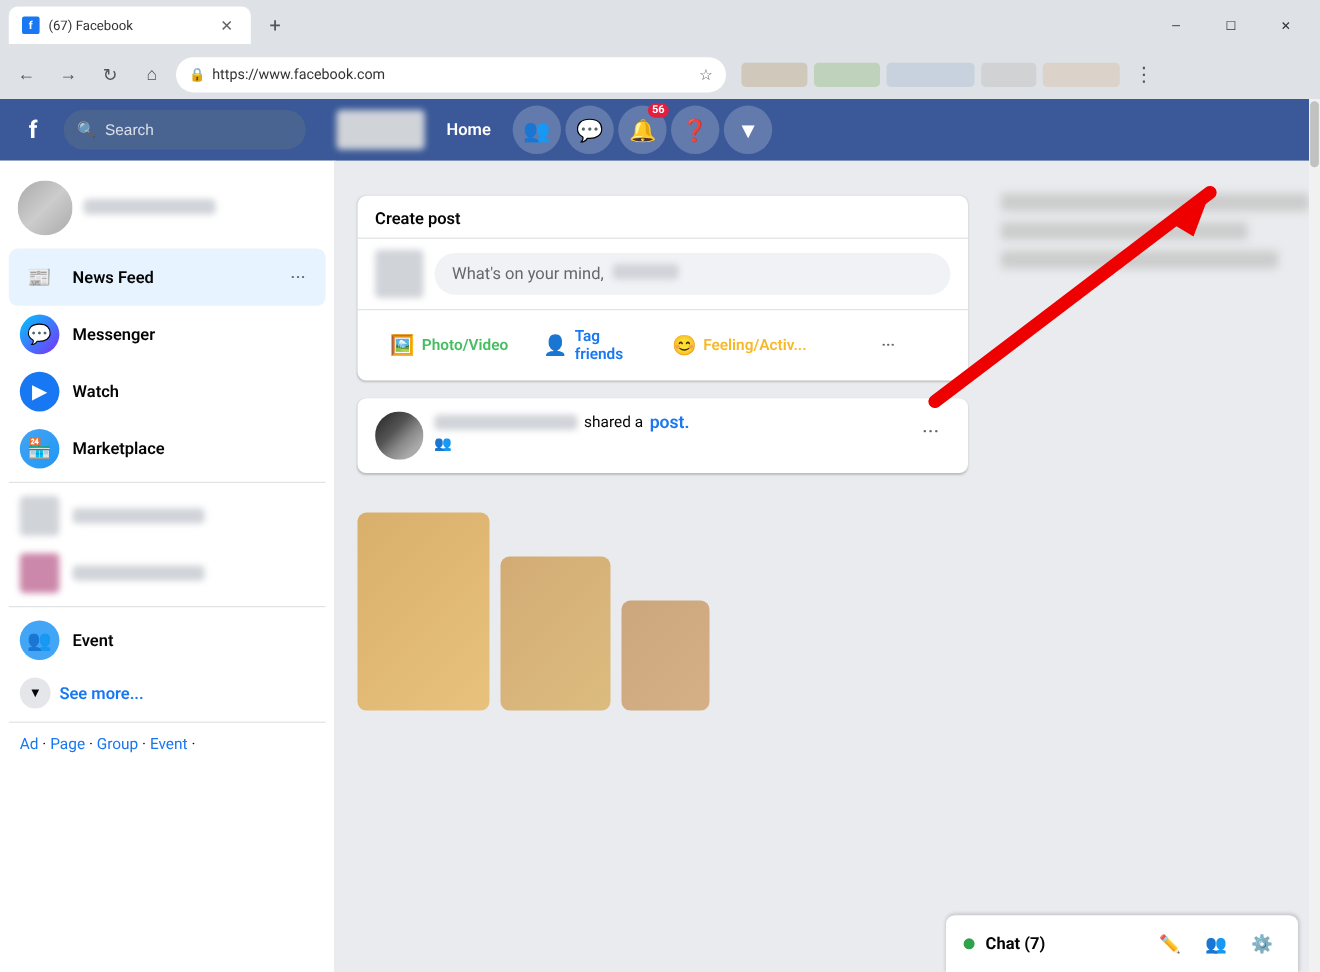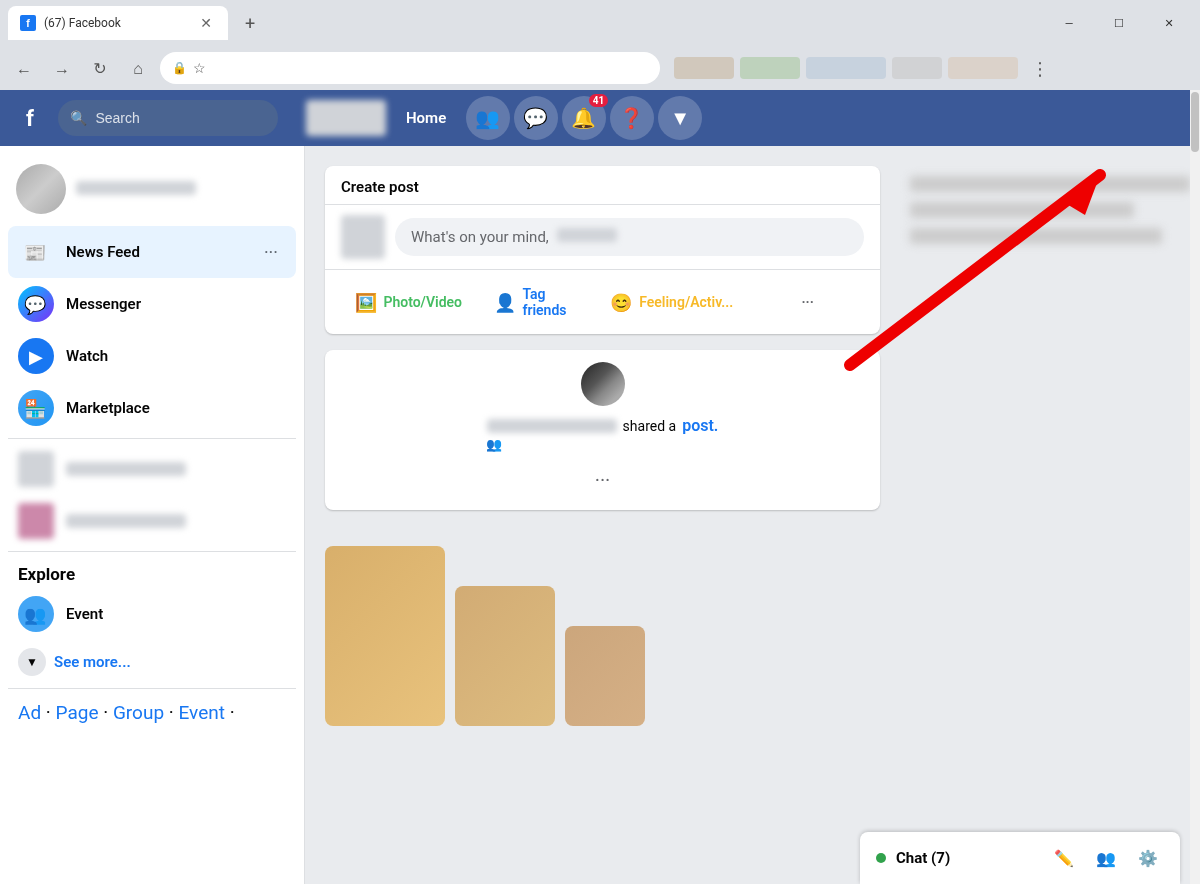--- a/index.html
+++ b/index.html
@@ -62,48 +62,48 @@
     .sidebar-icon.newsfeed { background: #e7f3ff; color: #1877f2; }
     .sidebar-icon.messenger { background: linear-gradient(135deg, #00c6ff, #7b2ff7); color: white; }
     .sidebar-icon.watch { background: #1877f2; color: white; }
     .sidebar-icon.marketplace { background: linear-gradient(135deg, #42a5f5, #2196f3); color: white; }
     .sidebar-icon.groups { background: #42a5f5; color: white; }
     .sidebar-label { font-size: 15px; font-weight: 600; color: #050505; flex: 1; }
     .sidebar-dots { color: #606770; font-size: 18px; margin-left: auto; padding: 4px 8px; border-radius: 50%; }
     .section-title { font-size: 17px; font-weight: 700; color: #050505; padding: 8px 10px 4px; }
     .see-more { display: flex; align-items: center; gap: 8px; padding: 8px 10px; cursor: pointer; color: #1877f2; font-size: 15px; font-weight: 600; border-radius: 8px; }
     .chevron-circle { width: 28px; height: 28px; background: #e4e6ea; border-radius: 50%; display: flex; align-items: center; justify-content: center; font-size: 12px; color: #050505; }
-    .create-links { padding: 8px 10px; font-size: 19px; color: #050505; }
+    .create-links { padding: 8px 10px; font-size: 14px; color: #050505; }
     .create-link { color: #1877f2; cursor: pointer; text-decoration: none; }
     .blurred-shortcut { display: flex; align-items: center; gap: 12px; padding: 8px 10px; }
     .shortcut-img { width: 36px; height: 36px; background: linear-gradient(135deg, #aaa, #ccc); border-radius: 8px; }
     .shortcut-text { width: 120px; height: 14px; background: #ccc; border-radius: 3px; }
 
     
-    .fb-content { flex: 1; overflow-y: auto; padding: 20px; display: flex; flex-direction: column; align-items: center; gap: 16px; }
+    .fb-content { flex: 1; overflow-y: auto; padding: 20px; display: flex; flex-direction: column; align-items: center; gap: 16px; margin-top: 12px; }
 
     
     .create-post { background: white; border-radius: 8px; box-shadow: 0 1px 2px rgba(0,0,0,0.2); width: 100%; max-width: 680px; }
     .create-post-header { padding: 12px 16px 8px; font-size: 15px; font-weight: 600; color: #050505; border-bottom: 1px solid #dddfe2; }
     .create-post-input { display: flex; align-items: center; gap: 10px; padding: 10px 16px; }
     .post-avatar { width: 44px; height: 44px; background: #bdbdbd; border-radius: 50%; flex-shrink: 0; }
     .post-input-box { flex: 1; background: #f0f2f5; border-radius: 20px; padding: 10px 16px; font-size: 15px; color: #65676b; cursor: text; display: flex; align-items: flex-start; gap: 8px; }
     .post-input-text { color: #65676b; font-size: 15px; }
     .post-name-blurred { display: inline-block; width: 60px; height: 14px; background: #ccc; border-radius: 3px; vertical-align: middle; }
     .create-post-actions { display: flex; align-items: center; padding: 8px 16px; gap: 4px; border-top: 1px solid #dddfe2; }
     .action-btn { display: flex; align-items: center; gap: 6px; padding: 8px 14px; border-radius: 8px; cursor: pointer; font-size: 14px; font-weight: 600; flex: 1; justify-content: center; }
     .action-btn.photo { color: #45bd62; }
     .action-btn.tag { color: #1877f2; }
     .action-btn.feeling { color: #f7b928; }
     .action-btn.more { color: #65676b; }
     .action-icon { font-size: 18px; }
 
     
     .post-item { background: white; border-radius: 8px; box-shadow: 0 1px 2px rgba(0,0,0,0.2); width: 100%; max-width: 680px; padding: 12px 16px; }
-    .post-header { display: flex; align-items: center; gap: 10px; flex-direction: column; }
+    .post-header { display: flex; gap: 10px; }
     .post-user-avatar { width: 44px; height: 44px; border-radius: 50%; overflow: hidden; flex-shrink: 0; }
     .post-user-img { width: 100%; height: 100%; background: linear-gradient(135deg, #333, #666, #999); }
     .post-user-info { flex: 1; }
     .post-user-name { display: flex; align-items: center; gap: 6px; margin-bottom: 2px; }
     .user-name-blurred { width: 130px; height: 14px; background: #ccc; border-radius: 3px; }
     .post-user-action { font-size: 14px; color: #050505; }
     .post-link { color: #1877f2; font-weight: 600; text-decoration: none; cursor: pointer; }
     .post-meta { font-size: 13px; color: #65676b; }
     .post-more-btn { width: 36px; height: 36px; border-radius: 50%; display: flex; align-items: center; justify-content: center; color: #65676b; font-size: 20px; cursor: pointer; }
 
@@ -151,20 +151,21 @@
         <div class="win-btn win-close">✕</div>
       </div>
     </div>
     <div class="browser-toolbar">
       <div class="nav-btn">←</div>
       <div class="nav-btn">→</div>
       <div class="nav-btn">↻</div>
       <div class="nav-btn">⌂</div>
       <div class="address-bar">
         <span class="lock-icon">🔒</span>
+        <span class="address-text">https://www.facebook.com</span>
         <span class="star-icon">☆</span>
       </div>
       <div class="bookmarks-bar">
         <div class="bookmark-item"></div>
         <div class="bookmark-item"></div>
         <div class="bookmark-item"></div>
         <div class="bookmark-item"></div>
         <div class="bookmark-item"></div>
       </div>
       <div class="ext-btn">⋮</div>
@@ -179,21 +180,21 @@
         <span class="search-icon-btn">🔍</span>
         <input type="text" placeholder="Search" style="">
       </div>
 
       <div class="nav-center">
         <div class="nav-user-blurred blurred-box blurred-name-nav"></div>
         <div class="nav-btn-fb">Home</div>
         <div class="nav-icon-btn" style="width:44px;height:44px;font-size:20px;">👥</div>
         <div class="nav-icon-btn" style="width:44px;height:44px;font-size:20px;">💬</div>
         <div class="nav-icon-btn" style="width:44px;height:44px;font-size:20px;">🔔
-          <span class="notif-badge">41</span>
+          <span class="notif-badge">56</span>
         </div>
         <div class="nav-icon-btn" style="width:44px;height:44px;font-size:20px;">❓</div>
         <div class="nav-icon-btn" style="width:44px;height:44px;font-size:20px;">▼</div>
       </div>
     </div>
 
     <div class="fb-main">
 
       <div class="fb-sidebar">
 
@@ -233,21 +234,20 @@
           <div class="shortcut-img blurred-box"></div>
           <div class="shortcut-text blurred-box"></div>
         </div>
         <div class="blurred-shortcut">
           <div class="shortcut-img blurred-box" style="background: #cc88aa;"></div>
           <div class="shortcut-text blurred-box"></div>
         </div>
 
         <div class="sidebar-divider"></div>
 
-        <div class="section-title">Explore</div>
         <div class="sidebar-item">
           <div class="sidebar-icon groups">👥</div>
           <span class="sidebar-label">Event</span>
         </div>
         <div class="see-more">
           <div class="chevron-circle">▼</div>
           <span>See more...</span>
         </div>
 
         <div class="sidebar-divider"></div>

